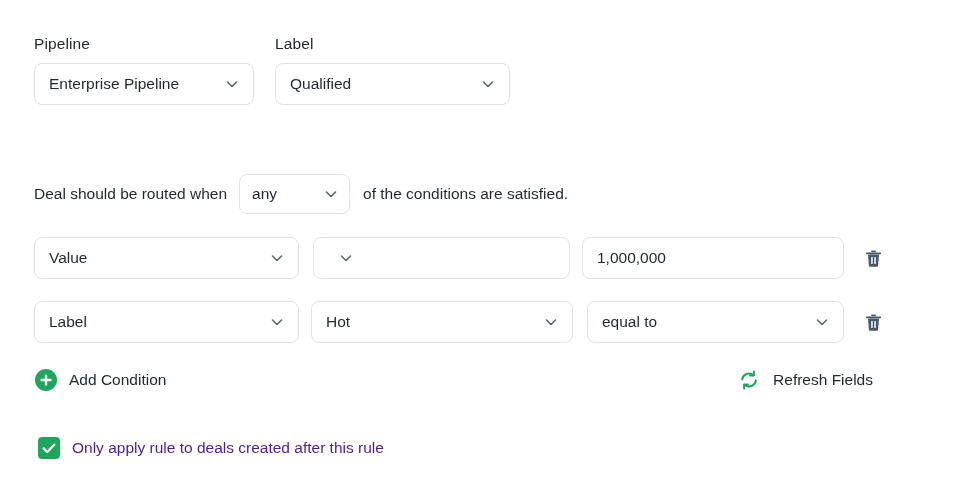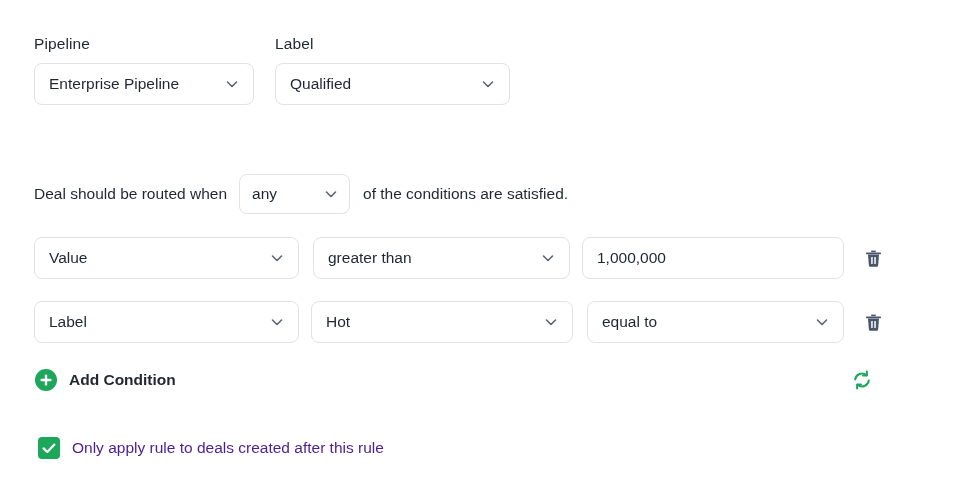--- a/index.html
+++ b/index.html
@@ -146,21 +146,21 @@
   }
   .action-btn {
     display: flex;
     align-items: center;
     background: none;
     border: 0;
     padding: 0;
     cursor: pointer;
     font-family: "Liberation Sans", sans-serif;
     font-size: 15.5px;
-    font-weight: bold;
+    font-weight: normal;
     color: #1f2733;
     white-space: nowrap;
   }
   .action-btn .lbl { margin-left: 11px; }
   #refresh-fields-button .lbl { margin-left: 13px; }
   .icon-wrap {
     flex: 0 0 auto;
     display: flex;
     align-items: center;
     justify-content: center;
@@ -244,21 +244,20 @@
     <div class="cond-row">
       <div class="control cond-field">
         <span class="val">Value</span>
         <span class="chev">
           <svg width="16" height="16" viewBox="0 0 16 16" fill="none" aria-hidden="true">
             <path d="M3.5 6 L8 10.5 L12.5 6" stroke="currentColor" stroke-width="1.6" stroke-linecap="round" stroke-linejoin="round"></path>
           </svg>
         </span>
       </div>
       <div class="control cond-operator">
-        <span class="val">greater than</span>
         <span class="chev">
           <svg width="16" height="16" viewBox="0 0 16 16" fill="none" aria-hidden="true">
             <path d="M3.5 6 L8 10.5 L12.5 6" stroke="currentColor" stroke-width="1.6" stroke-linecap="round" stroke-linejoin="round"></path>
           </svg>
         </span>
       </div>
       <div class="control cond-value text-input">
         <span class="val">1,000,000</span>
       </div>
       <button class="trash-btn">
@@ -329,20 +328,21 @@
 
     <button class="action-btn" id="refresh-fields-button">
       <span class="icon-wrap">
         <svg width="22" height="22" viewBox="0 0 22 22" fill="none" aria-hidden="true">
           <path d="M4.2 10.4a6.9 6.9 0 0 1 11.2-4.2" stroke="#1da75a" stroke-width="2" stroke-linecap="round"></path>
           <path d="M17.8 11.6a6.9 6.9 0 0 1-11.2 4.2" stroke="#1da75a" stroke-width="2" stroke-linecap="round"></path>
           <path d="M15.9 2.6v3.9h-3.9" stroke="#1da75a" stroke-width="2" stroke-linecap="round" stroke-linejoin="round"></path>
           <path d="M6.1 19.4v-3.9h3.9" stroke="#1da75a" stroke-width="2" stroke-linecap="round" stroke-linejoin="round"></path>
         </svg>
       </span>
+      <span class="lbl">Refresh Fields</span>
     </button>
 
   </div>
 
   <div class="checkbox-row">
     <span class="checkbox" id="apply-checkbox">
       <svg width="22" height="22" viewBox="0 0 22 22" aria-hidden="true">
         <rect x="0" y="0" width="22" height="22" rx="4" fill="#1da75a"></rect>
         <path d="M5.6 11.4 L9.3 15 L16.4 7.6" stroke="#ffffff" stroke-width="2.2" fill="none" stroke-linecap="round" stroke-linejoin="round"></path>
       </svg>

